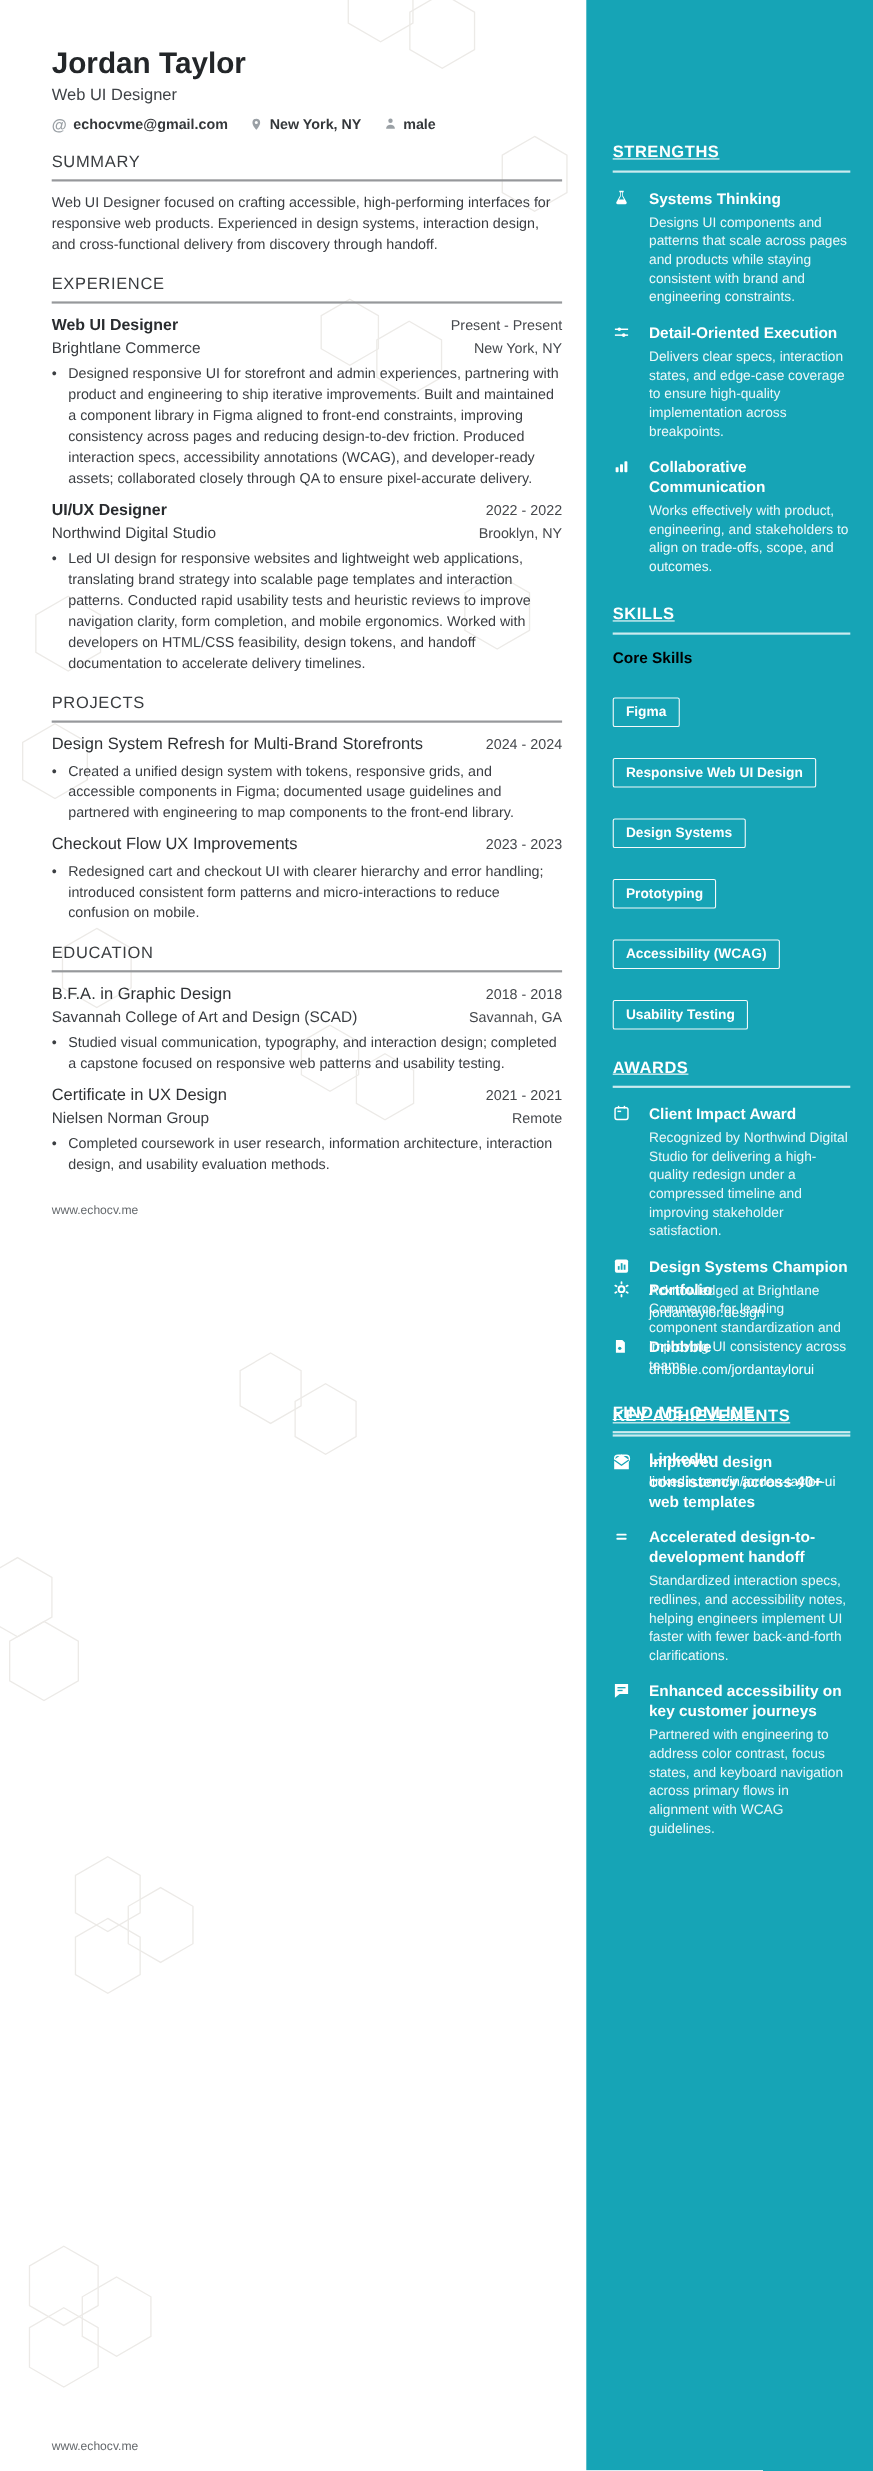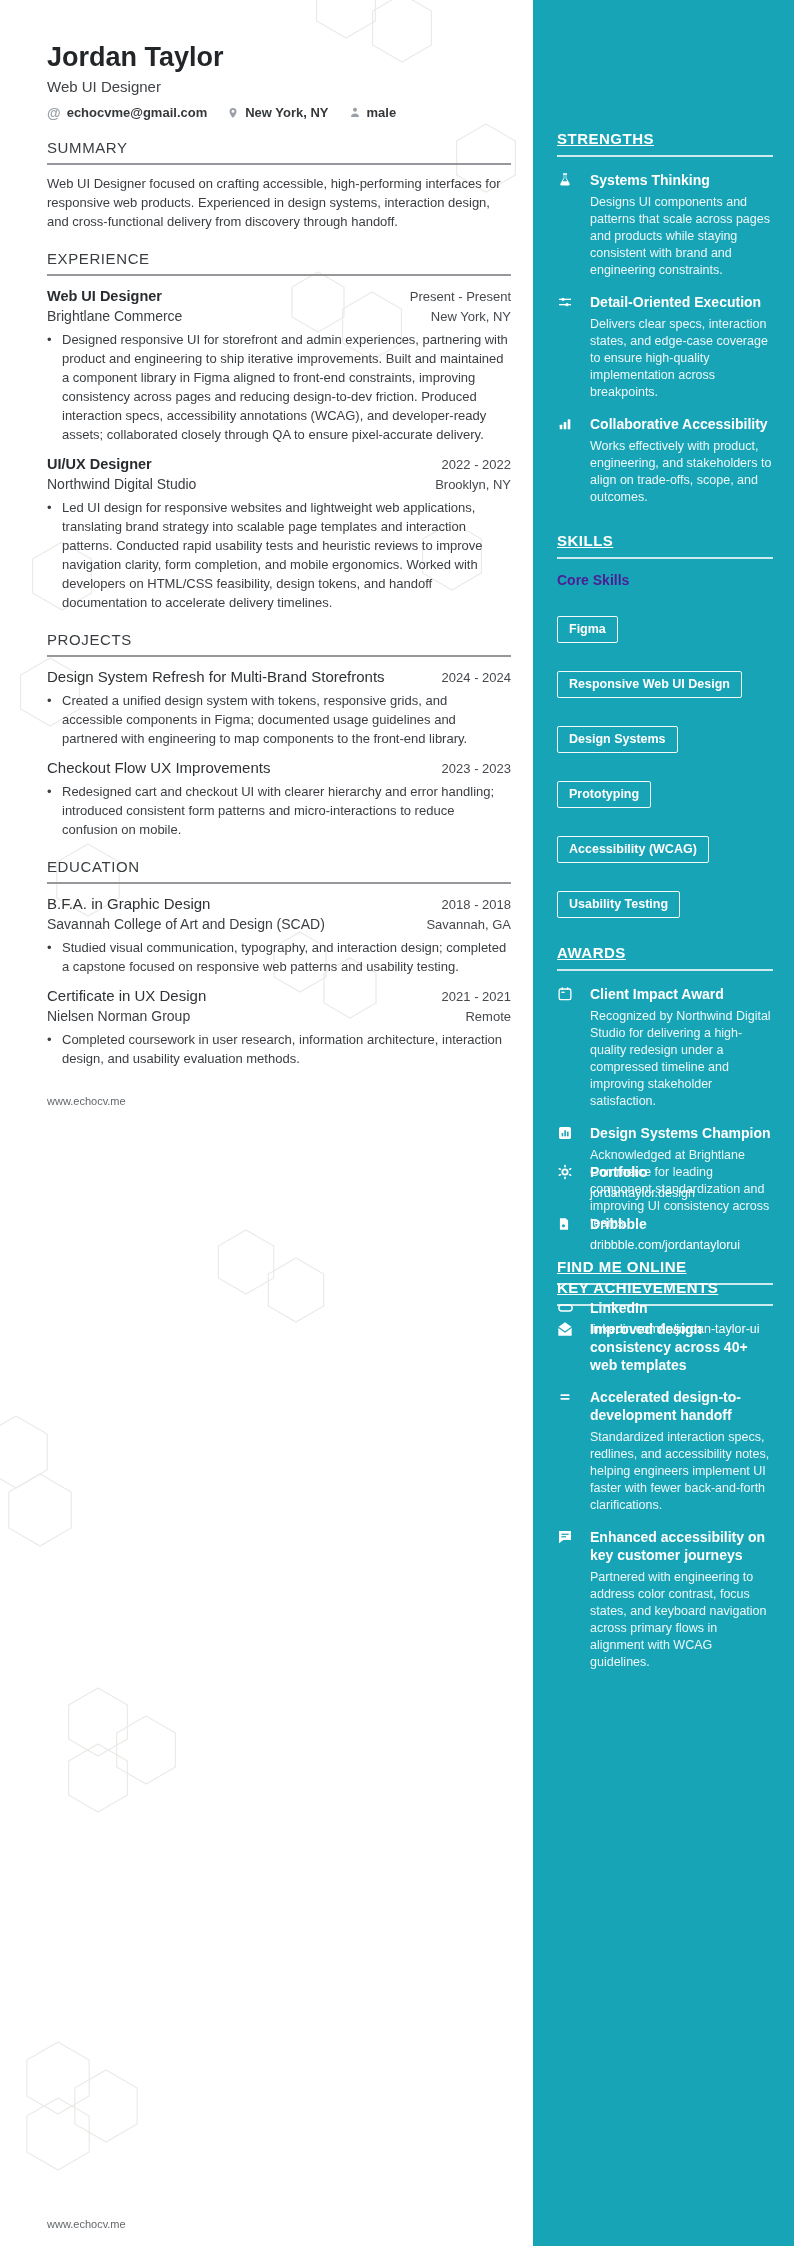--- a/index.html
+++ b/index.html
@@ -35,21 +35,21 @@
   #sb-block1{top:130px;} #sb-block2{top:1163px;}
   .sb-head{font-size:15px;font-weight:bold;color:#ffffff;letter-spacing:.5px;text-decoration:underline;}
   .sb-rule{height:2px;background:rgba(255,255,255,.78);margin-top:8px;}
   .sb-section{margin-top:26px;}
   .sb-item{display:flex;margin-top:14px;}
   .sb-icon{width:17px;flex:none;margin-right:16px;padding-top:1px;}
   .sb-icon svg{display:block;}
   .sb-body{flex:1;min-width:0;}
   .sb-title{font-size:14px;font-weight:bold;color:#ffffff;line-height:18px;}
   .sb-desc{margin-top:5px;font-size:12.5px;line-height:17px;color:rgba(255,255,255,.92);}
-  .sb-sub{margin-top:13px;font-size:14px;font-weight:bold;color:#4c1d95;}
+  .sb-sub{margin-top:13px;font-size:14px;font-weight:bold;color:#000000;}
   .tag-row{margin-top:8px;}
   .tag{display:inline-block;border:1.5px solid rgba(255,255,255,.95);border-radius:2px;
        color:#fff;font-weight:bold;font-size:12.5px;line-height:15px;padding:5px 11px;margin-top:20px;}
   .url{margin-top:4px;font-size:12.5px;line-height:16px;color:#ffffff;text-decoration:none;display:block;}
   a.plain{color:inherit;text-decoration:none;}
 </style>
 </head>
 <body>
 
 <div id="page">
@@ -253,21 +253,21 @@
 
         <div class="sb-item">
           <span class="sb-icon">
             <svg width="16" height="16" viewBox="0 0 24 24" fill="#fff">
                 <rect x="4" y="13" width="4" height="7" rx="1"></rect>
                 <rect x="10" y="9" width="4" height="11" rx="1"></rect>
                 <rect x="16" y="5" width="4" height="15" rx="1"></rect>
               </svg>
           </span>
           <div class="sb-body">
-            <div class="sb-title">Collaborative Accessibility</div>
+            <div class="sb-title">Collaborative Communication</div>
             <div class="sb-desc">Works effectively with product, engineering, and stakeholders to align on trade-offs, scope, and outcomes.</div>
           </div>
         </div>
       </div>
 
       <div class="sb-section">
         <div class="sb-head">SKILLS</div>
         <div class="sb-rule"></div>
         <div class="sb-sub">Core Skills</div>
         <div class="tag-row"><span class="tag">Figma</span></div>

